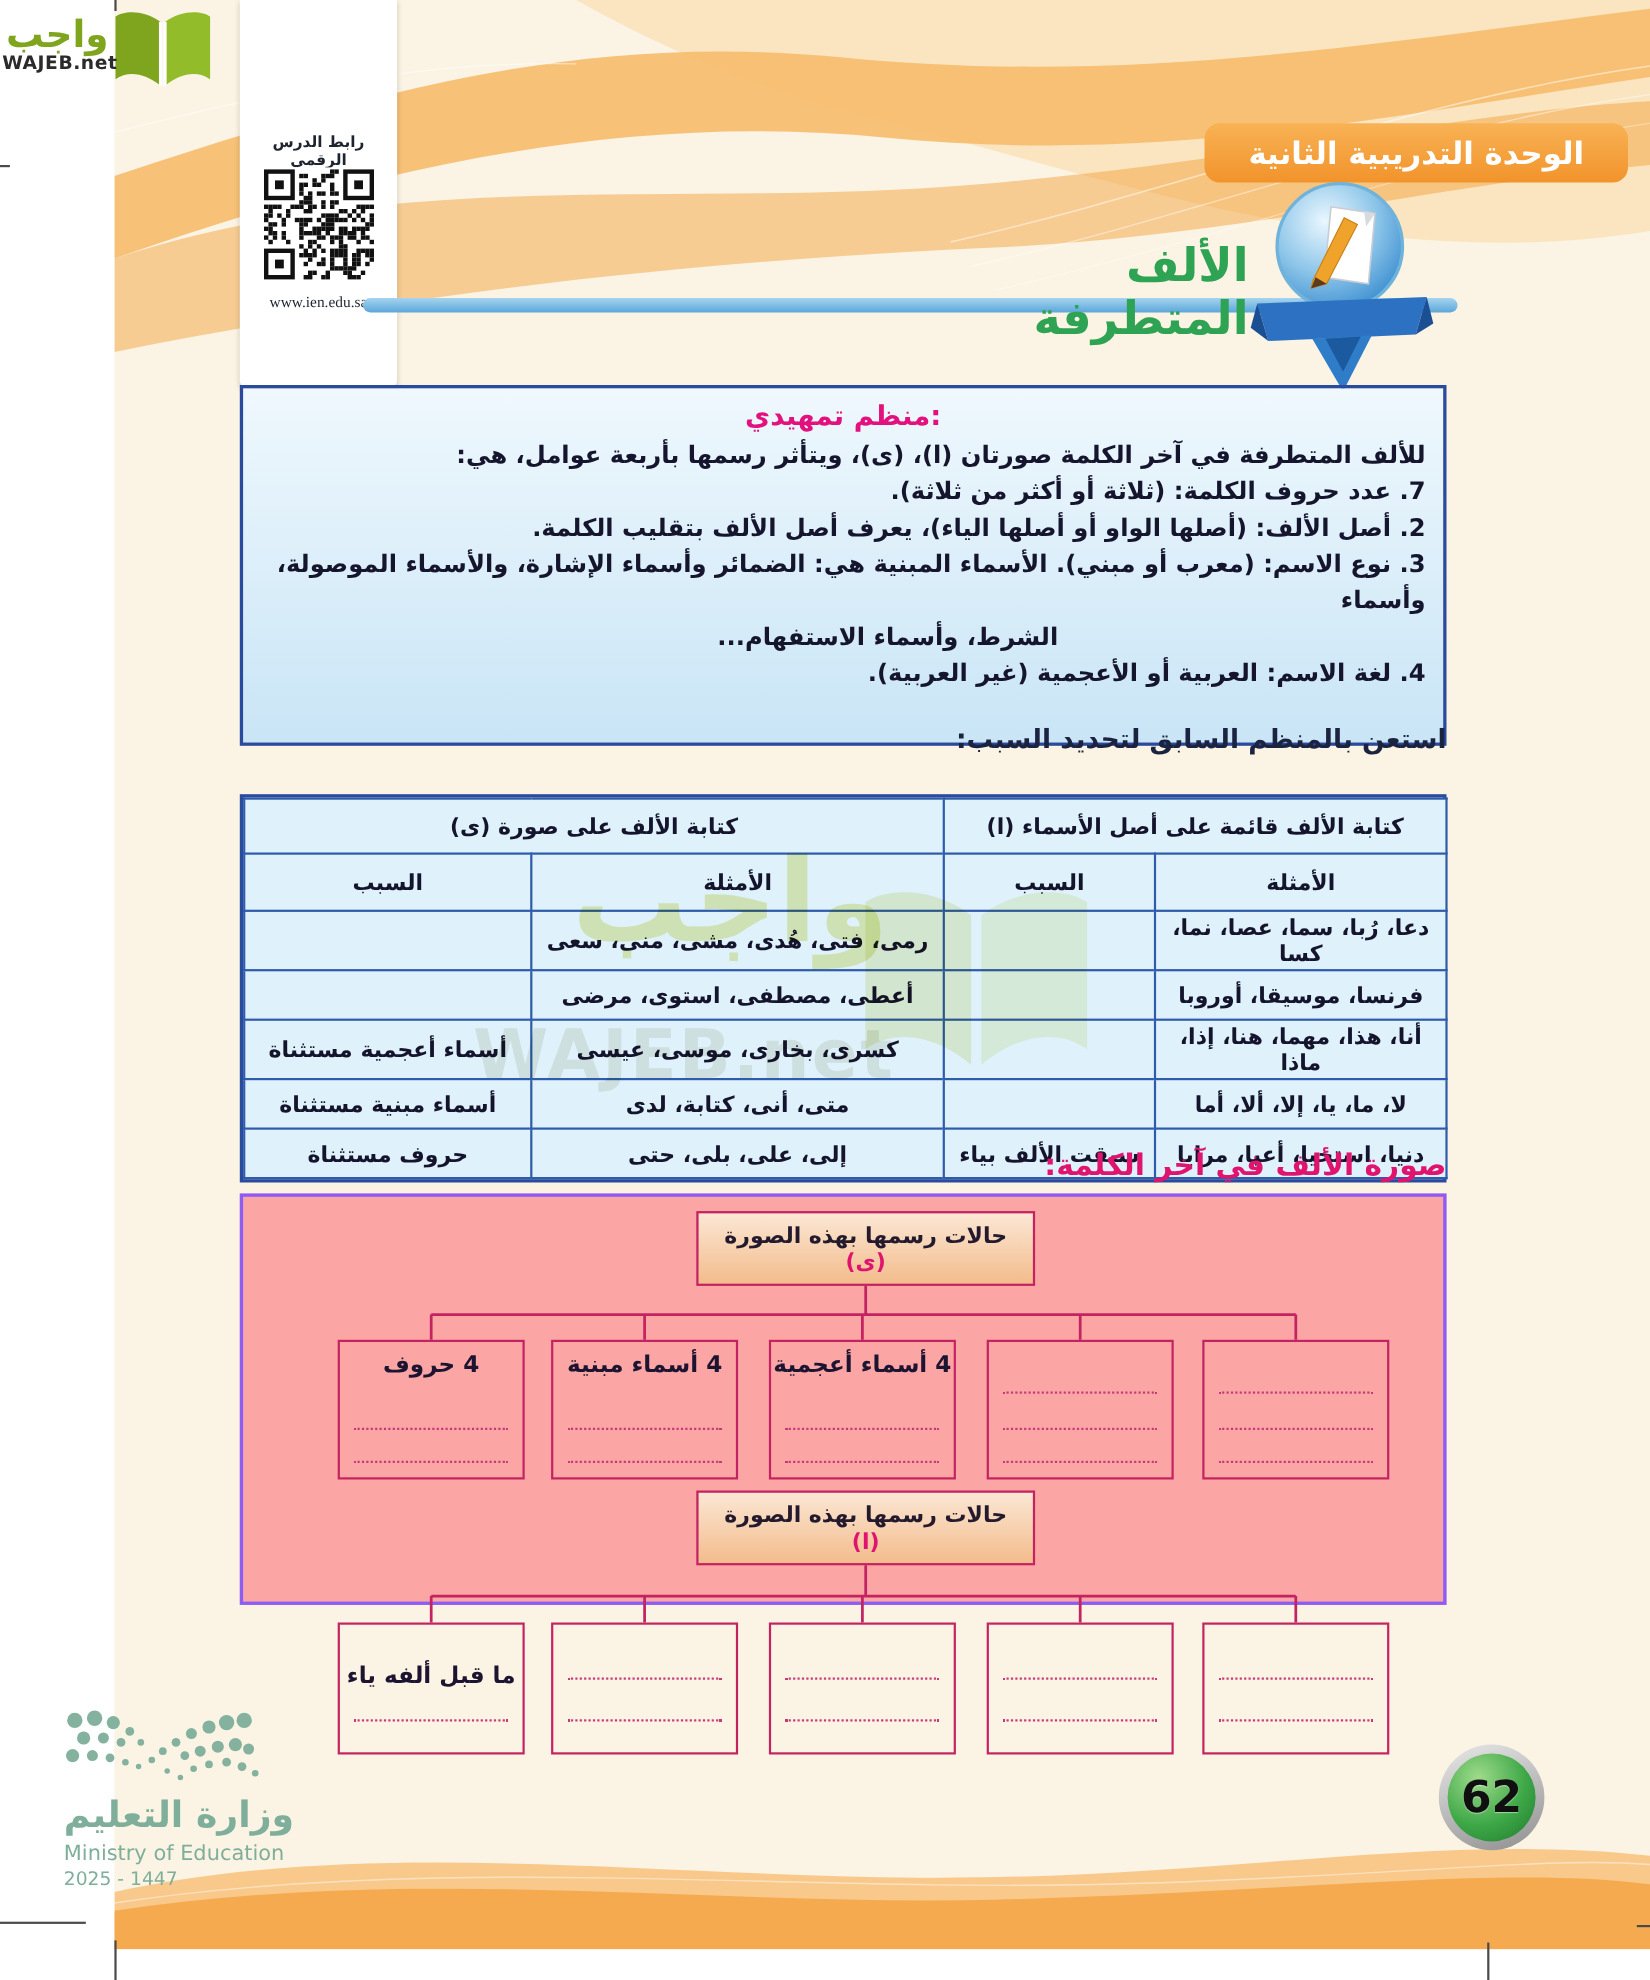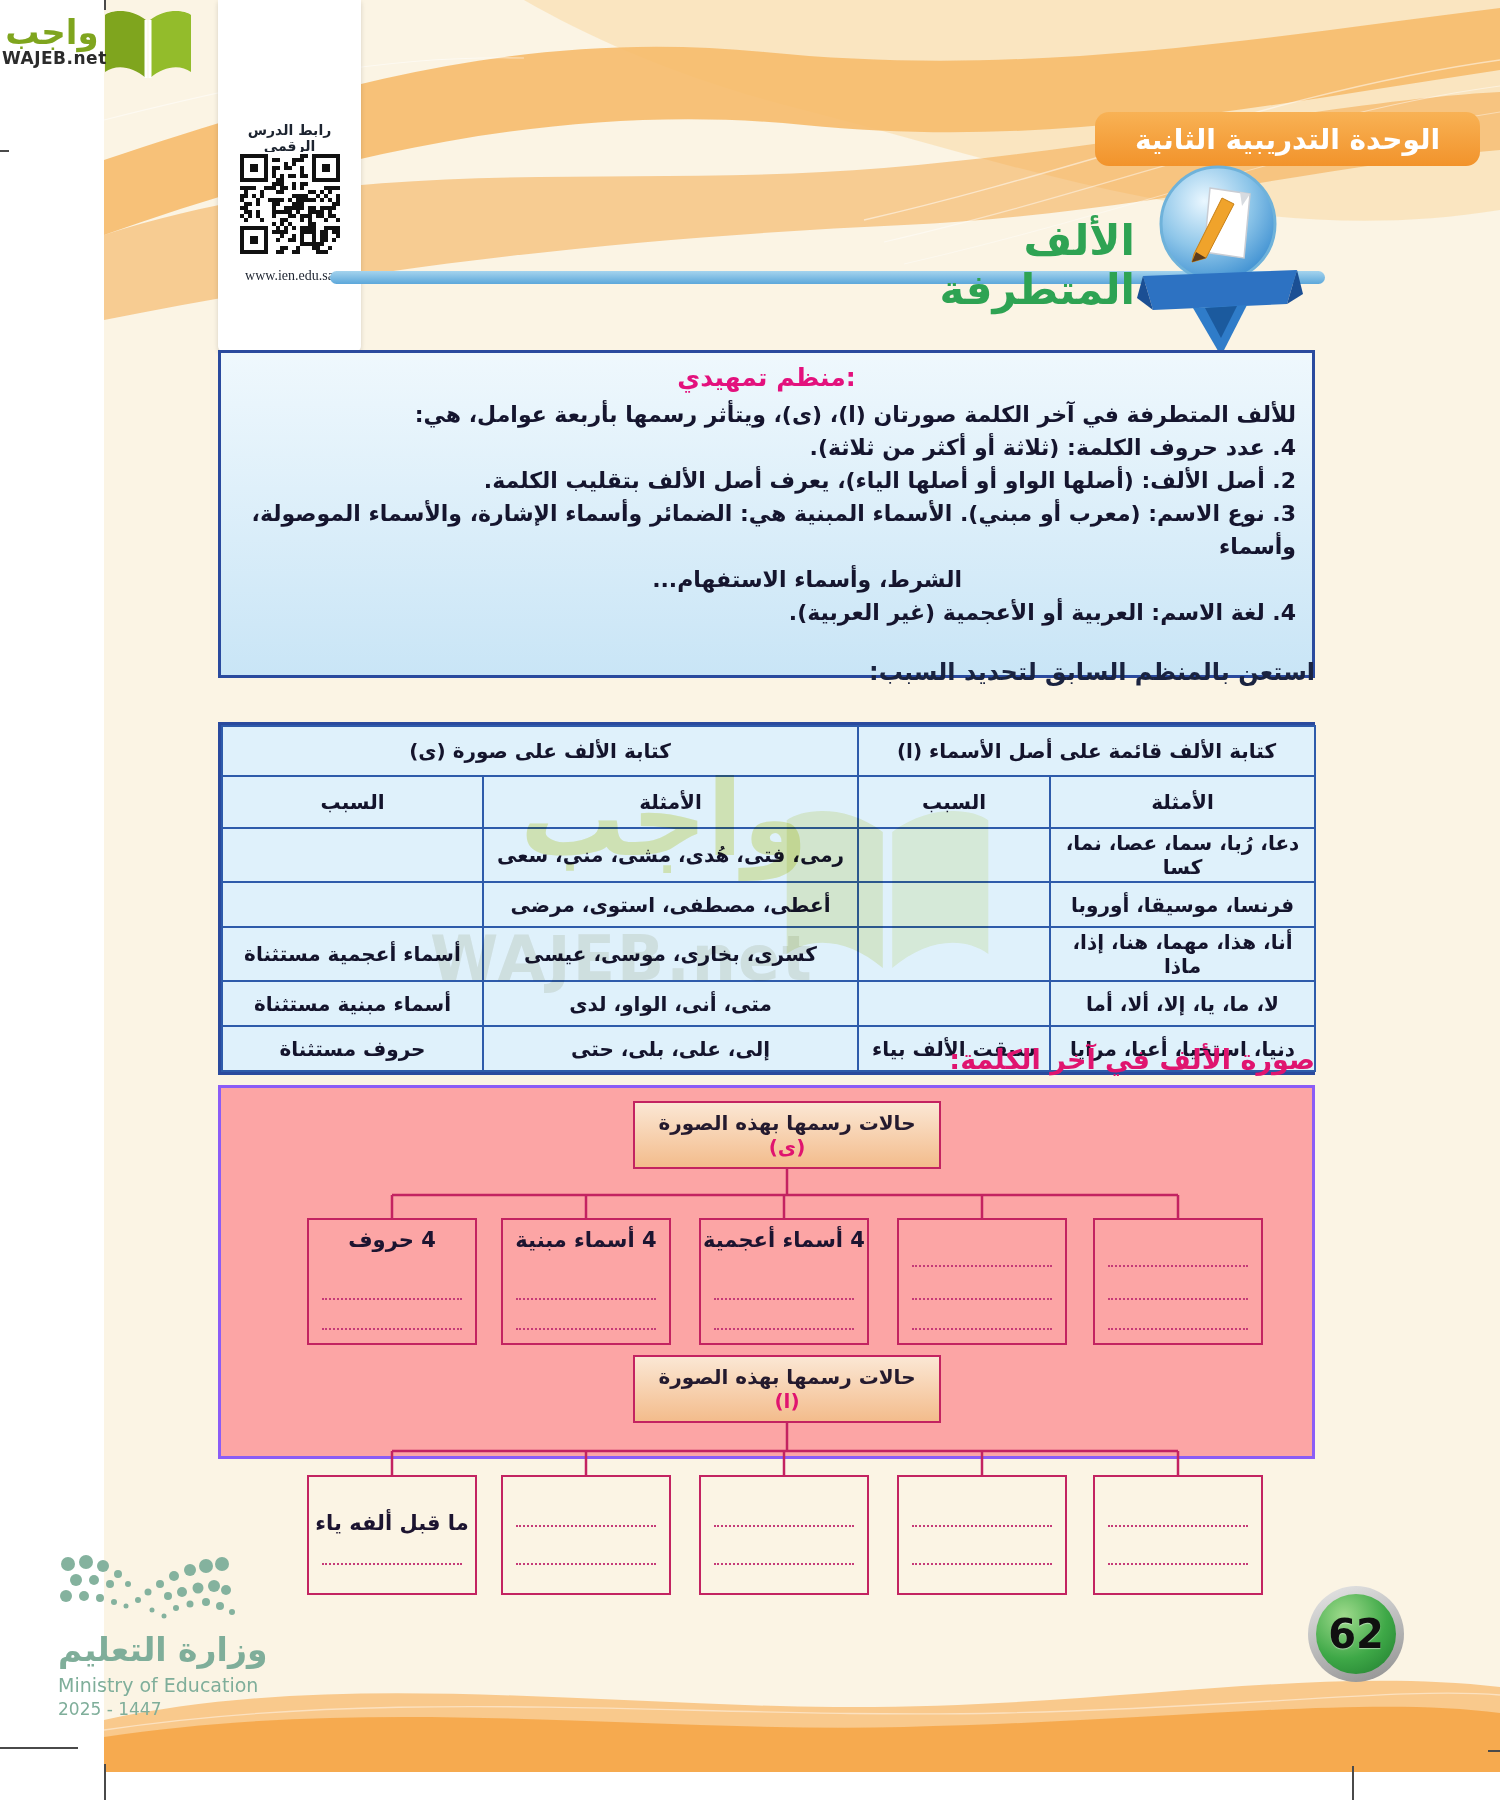--- a/index.html
+++ b/index.html
@@ -333,21 +333,21 @@
   <polygon points="8,8 162,2 152,36 18,42" fill="#2D72C2"></polygon>
   <polygon points="8,8 18,42 2,30" fill="#1B4F94"></polygon>
   <polygon points="162,2 152,36 168,26" fill="#1B4F94"></polygon>
   <polygon points="58,40 112,37 86,88" fill="#2F7CC9"></polygon>
   <polygon points="70,40 102,38 86,70" fill="#1B5A9E"></polygon>
 </svg>
 
 <div class="abs orgbox">
   <div class="orghead">منظم تمهيدي:</div>
   <div class="orgline">للألف المتطرفة في آخر الكلمة صورتان (ا)، (ى)، ويتأثر رسمها بأربعة عوامل، هي:</div>
-  <div class="orgline">4. عدد حروف الكلمة: (ثلاثة أو أكثر من ثلاثة).</div>
+  <div class="orgline">7. عدد حروف الكلمة: (ثلاثة أو أكثر من ثلاثة).</div>
   <div class="orgline">2. أصل الألف: (أصلها الواو أو أصلها الياء)، يعرف أصل الألف بتقليب الكلمة.</div>
   <div class="orgline">3. نوع الاسم: (معرب أو مبني). الأسماء المبنية هي: الضمائر وأسماء الإشارة، والأسماء الموصولة، وأسماء</div>
   <div class="orgline" style="padding-right:350px">الشرط، وأسماء الاستفهام...</div>
   <div class="orgline">4. لغة الاسم: العربية أو الأعجمية (غير العربية).</div>
 </div>
 
 <div class="abs instruction">استعن بالمنظم السابق لتحديد السبب:</div>
 
 <div class="abs tblwrap">
   <table class="alif">
@@ -382,21 +382,21 @@
     </tr>
     <tr>
       <td class="data">أنا، هذا، مهما، هنا، إذا، ماذا</td>
       <td class="data"></td>
       <td class="data">كسرى، بخارى، موسى، عيسى</td>
       <td class="data">أسماء أعجمية مستثناة</td>
     </tr>
     <tr>
       <td class="data">لا، ما، يا، إلا، ألا، أما</td>
       <td class="data"></td>
-      <td class="data">متى، أنى، الواو، لدى</td>
+      <td class="data">متى، أنى، كتابة، لدى</td>
       <td class="data">أسماء مبنية مستثناة</td>
     </tr>
     <tr>
       <td class="data">دنيا، استحيا، أعيا، مرايا</td>
       <td class="data">سبقت الألف بياء</td>
       <td class="data">إلى، على، بلى، حتى</td>
       <td class="data">حروف مستثناة</td>
     </tr>
   </tbody>
     </table>

